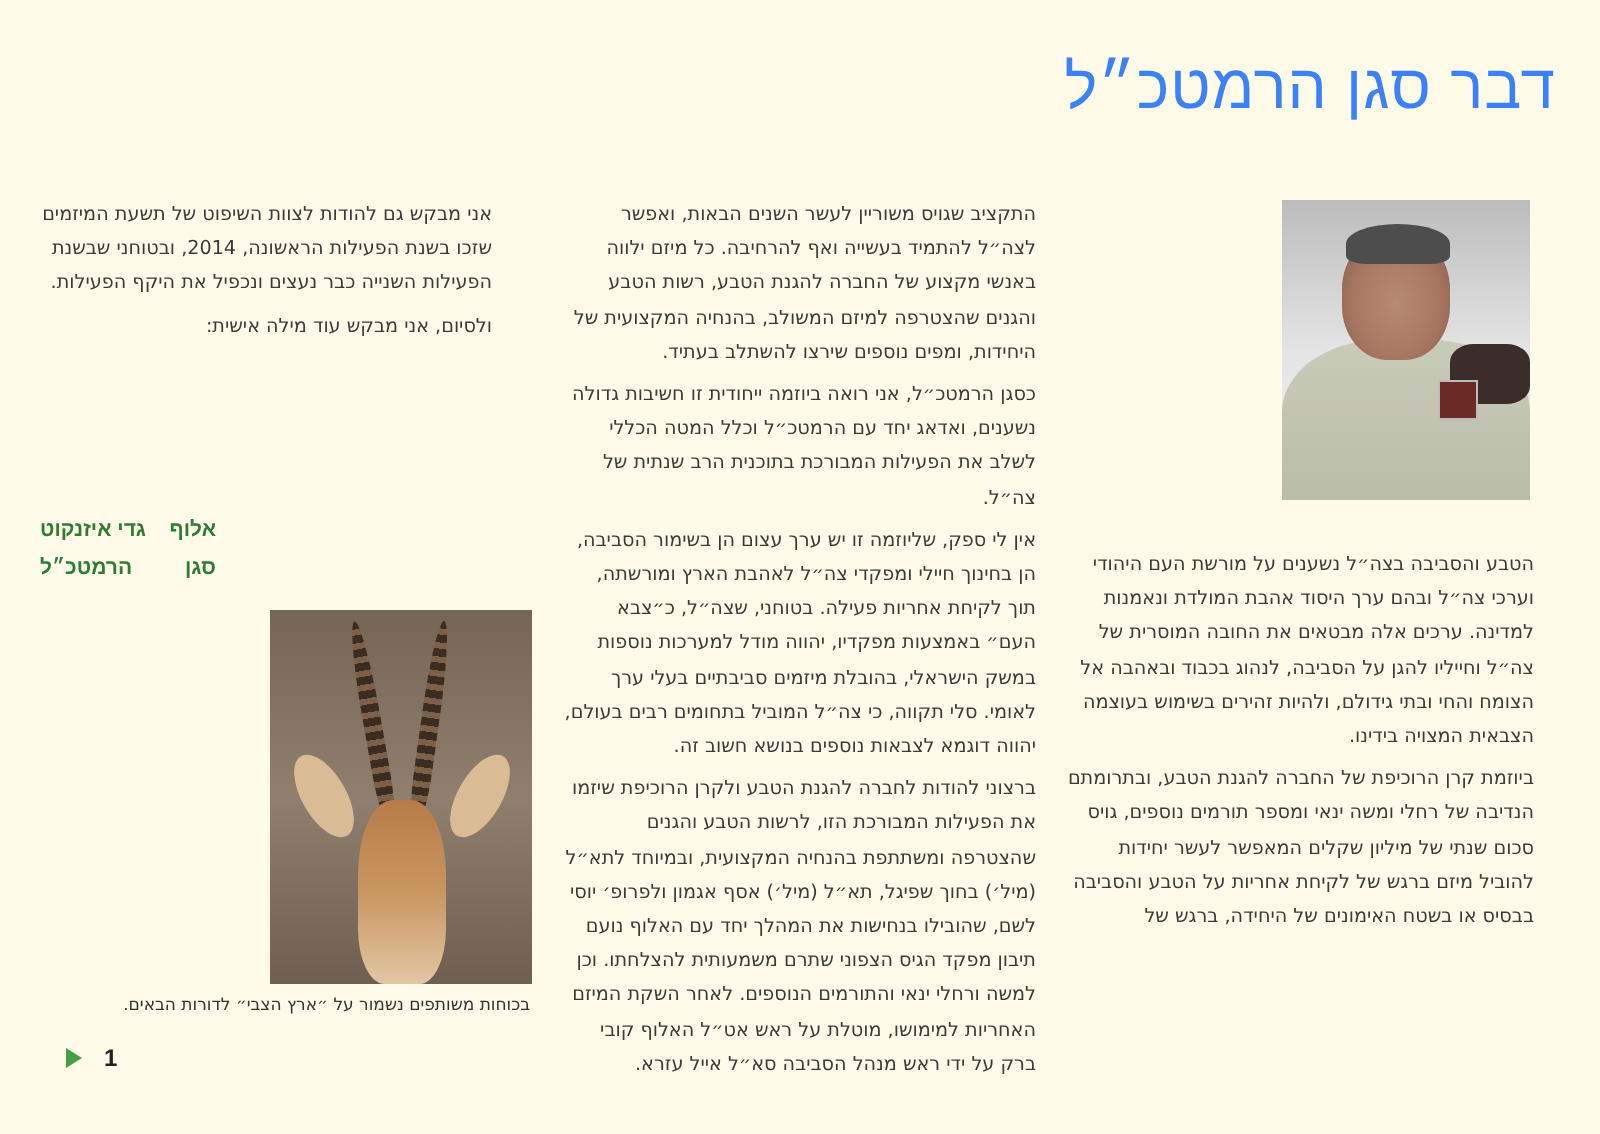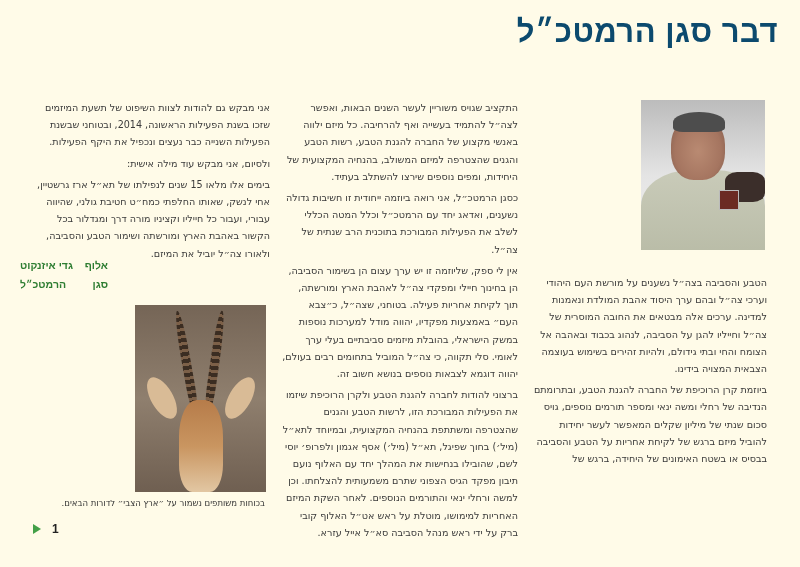--- a/index.html
+++ b/index.html
@@ -4,33 +4,33 @@
 <style>
   html, body { margin: 0; padding: 0; }
   body {
     width: 800px; height: 567px; overflow: hidden;
     background: #fffbe8;
     font-family: "DejaVu Sans", sans-serif;
     color: #3a3a3a;
     position: relative;
   }
   .page-title {
-    position: absolute; right: 22px; top: 14px;
+    position: absolute; right: 22px; top: 26px;
     font-family: "Liberation Sans", sans-serif;
-    font-size: 31px; color: #0c4a6e; direction: rtl;
-    font-weight: bold; margin: 0; letter-spacing: 0.5px;
+    font-size: 31px; color: #3b82f6; direction: rtl;
+    font-weight: normal; margin: 0; letter-spacing: 0.5px;
   }
   .col {
     position: absolute; direction: rtl; text-align: right;
     font-size: 9.6px; line-height: 17.2px;
   }
   .col p { margin: 0 0 4px 0; }
   .col-right { right: 33px; top: 274px; width: 236px; }
   .col-mid { right: 282px; top: 99px; width: 236px; }
-  .col-left { right: 530px; top: 99px; width: 240px; }
+  .col-left { right: 554px; top: 99px; width: 240px; }
 
   .photo-commander {
     position: absolute; left: 641px; top: 100px; width: 124px; height: 150px;
     background: linear-gradient(180deg, #bcbcbc 0%, #e4e4e4 50%, #f2f2f0 100%);
     overflow: hidden;
   }
   .photo-commander .head {
     position: absolute; left: 30px; top: 16px; width: 54px; height: 64px;
     background: radial-gradient(ellipse at 50% 55%, #b98a72 0%, #a57560 60%, #7a5748 100%);
     border-radius: 45% 45% 42% 42%;
@@ -119,21 +119,20 @@
 <div class="col col-mid">
   <p>התקציב שגויס משוריין לעשר השנים הבאות, ואפשר לצה״ל להתמיד בעשייה ואף להרחיבה. כל מיזם ילווה באנשי מקצוע של החברה להגנת הטבע, רשות הטבע והגנים שהצטרפה למיזם המשולב, בהנחיה המקצועית של היחידות, ומפים נוספים שירצו להשתלב בעתיד.</p>
   <p>כסגן הרמטכ״ל, אני רואה ביוזמה ייחודית זו חשיבות גדולה נשענים, ואדאג יחד עם הרמטכ״ל וכלל המטה הכללי לשלב את הפעילות המבורכת בתוכנית הרב שנתית של צה״ל.</p>
   <p>אין לי ספק, שליוזמה זו יש ערך עצום הן בשימור הסביבה, הן בחינוך חיילי ומפקדי צה״ל לאהבת הארץ ומורשתה, תוך לקיחת אחריות פעילה. בטוחני, שצה״ל, כ״צבא העם״ באמצעות מפקדיו, יהווה מודל למערכות נוספות במשק הישראלי, בהובלת מיזמים סביבתיים בעלי ערך לאומי. סלי תקווה, כי צה״ל המוביל בתחומים רבים בעולם, יהווה דוגמא לצבאות נוספים בנושא חשוב זה.</p>
   <p>ברצוני להודות לחברה להגנת הטבע ולקרן הרוכיפת שיזמו את הפעילות המבורכת הזו, לרשות הטבע והגנים שהצטרפה ומשתתפת בהנחיה המקצועית, ובמיוחד לתא״ל (מיל׳) בחוך שפיגל, תא״ל (מיל׳) אסף אגמון ולפרופ׳ יוסי לשם, שהובילו בנחישות את המהלך יחד עם האלוף נועם תיבון מפקד הגיס הצפוני שתרם משמעותית להצלחתו. וכן למשה ורחלי ינאי והתורמים הנוספים. לאחר השקת המיזם האחריות למימושו, מוטלת על ראש אט״ל האלוף קובי ברק על ידי ראש מנהל הסביבה סא״ל אייל עזרא.</p>
 </div>
 
 <div class="col col-left">
   <p>אני מבקש גם להודות לצוות השיפוט של תשעת המיזמים שזכו בשנת הפעילות הראשונה, 2014, ובטוחני שבשנת הפעילות השנייה כבר נעצים ונכפיל את היקף הפעילות.</p>
   <p>ולסיום, אני מבקש עוד מילה אישית:</p>
-  <p>בימים אלו מלאו 15 שנים לנפילתו של תא״ל ארז גרשטיין, אחי לנשק, שאותו החלפתי כמח״ט חטיבת גולני, שהיווה עבורי, ועבור כל חייליו וקציניו מורה דרך ומגדלור בכל הקשור באהבת הארץ ומורשתה ושימור הטבע והסביבה, ולאורו צה״ל יוביל את המיזם.</p>
 </div>
 
 <div class="signature">
   <div class="row">
     <span>אלוף</span>
     <span>גדי איזנקוט</span>
   </div>
   <div class="row">
     <span>סגן</span>
     <span>הרמטכ״ל</span>

